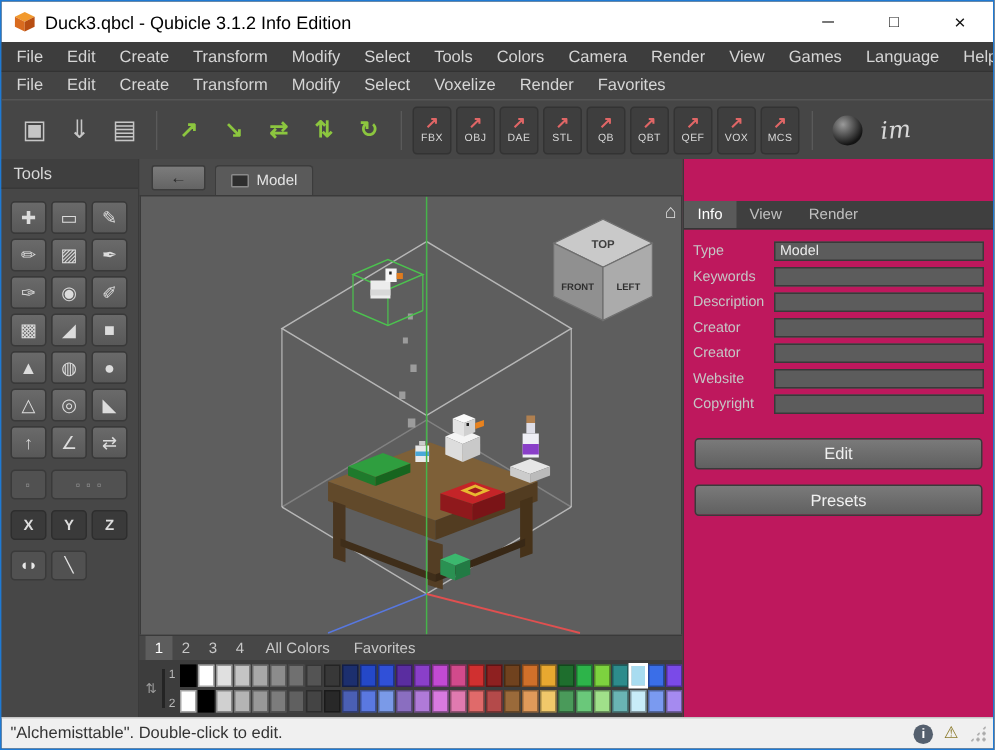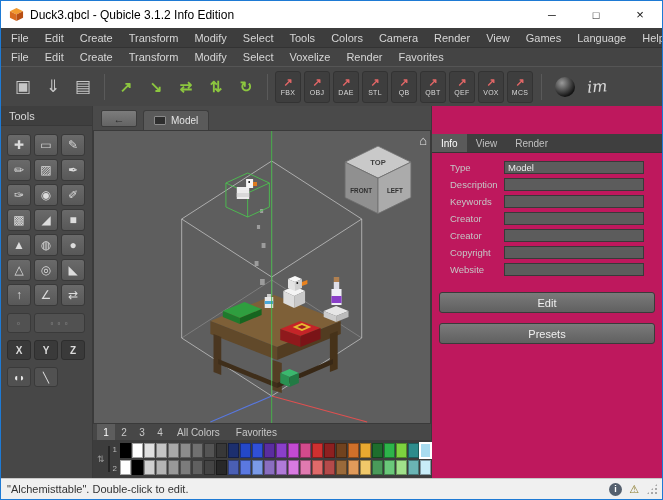--- a/index.html
+++ b/index.html
@@ -93,21 +93,21 @@
   .pal-row{display:flex;gap:1px}
   .pal-cell{width:11px;height:15px;border:1px solid rgba(0,0,0,.35)}
   .pal-cell.selected{outline:2px solid #ffffff;outline-offset:-1px;position:relative;z-index:2}
 
   
   .right-panel{flex:0 0 136px;background:#be185d;border-left:1px solid #3a3a3a;display:flex;
                flex-direction:column;padding-top:28px}
   .panel-tabs{height:19px;display:flex;align-items:stretch;background:#3f3f3f;border-bottom:1px solid #353535}
   .panel-tab{padding:0 9px;font-size:10px;color:#c0c0c0;display:flex;align-items:center}
   .panel-tab.active{background:#5a5a5a;color:#fff}
-  .fields{padding:7px 18px 0;display:flex;flex-direction:column;gap:3px}
+  .fields{padding:7px 6px 0;display:flex;flex-direction:column;gap:3px}
   .field-row{display:flex;align-items:center;height:14px}
   .field-label{flex:0 0 54px;font-size:9.5px;color:#c6c6c6}
   .field-input{flex:1;min-width:0;height:13px;background:#5c5c5c;border:1px solid #393939;color:#ececec;
                font-size:9.5px;padding:0 3px;font-family:inherit}
   .panel-buttons{display:flex;flex-direction:column;gap:10px;padding:16px 7px}
   .panel-btn{height:21px;background:linear-gradient(#7a7a7a,#606060);border:1px solid #3a3a3a;
              border-radius:3px;color:#f0f0f0;font-size:11px}
 
   
   .statusbar{flex:0 0 21px;background:#f0f0f0;border-top:1px solid #c8c8c8;display:flex;
@@ -534,41 +534,41 @@
           <div class="panel-tab active">Info</div>
           <div class="panel-tab">View</div>
           <div class="panel-tab">Render</div>
         </div>
       <div class="fields">
           <div class="field-row">
             <span class="field-label">Type</span>
             <input class="field-input" value="Model" style="">
           </div>
           <div class="field-row">
+            <span class="field-label">Keywords</span>
+            <input class="field-input" style="">
+          </div>
+          <div class="field-row">
             <span class="field-label">Description</span>
             <input class="field-input" style="">
           </div>
           <div class="field-row">
-            <span class="field-label">Keywords</span>
-            <input class="field-input" style="">
-          </div>
-          <div class="field-row">
             <span class="field-label">Creator</span>
             <input class="field-input" style="">
           </div>
           <div class="field-row">
             <span class="field-label">Creator</span>
             <input class="field-input" style="">
           </div>
           <div class="field-row">
+            <span class="field-label">Website</span>
+            <input class="field-input" style="">
+          </div>
+          <div class="field-row">
             <span class="field-label">Copyright</span>
-            <input class="field-input" style="">
-          </div>
-          <div class="field-row">
-            <span class="field-label">Website</span>
             <input class="field-input" style="">
           </div>
         </div>
       <div class="panel-buttons">
         <button class="panel-btn">Edit</button>
         <button class="panel-btn">Presets</button>
       </div>
     </div>
   </div>
 

